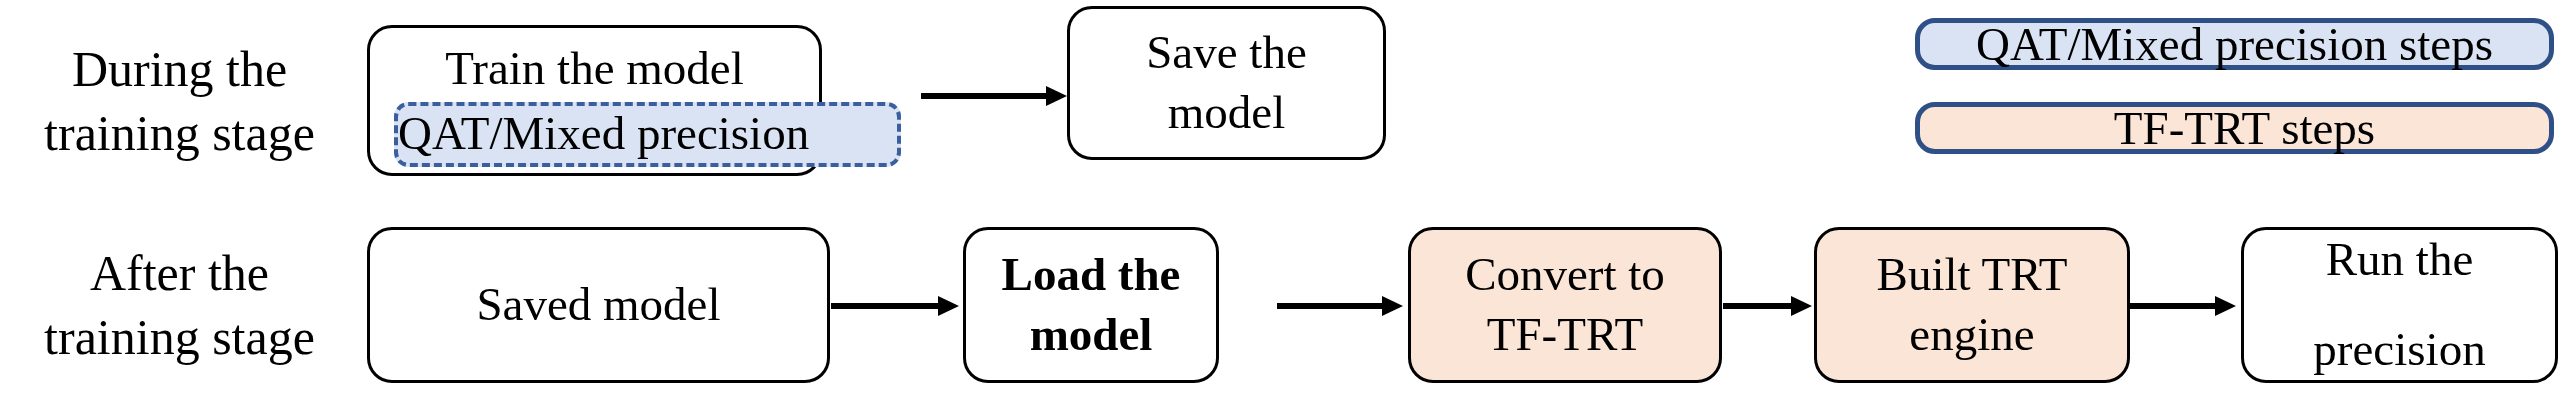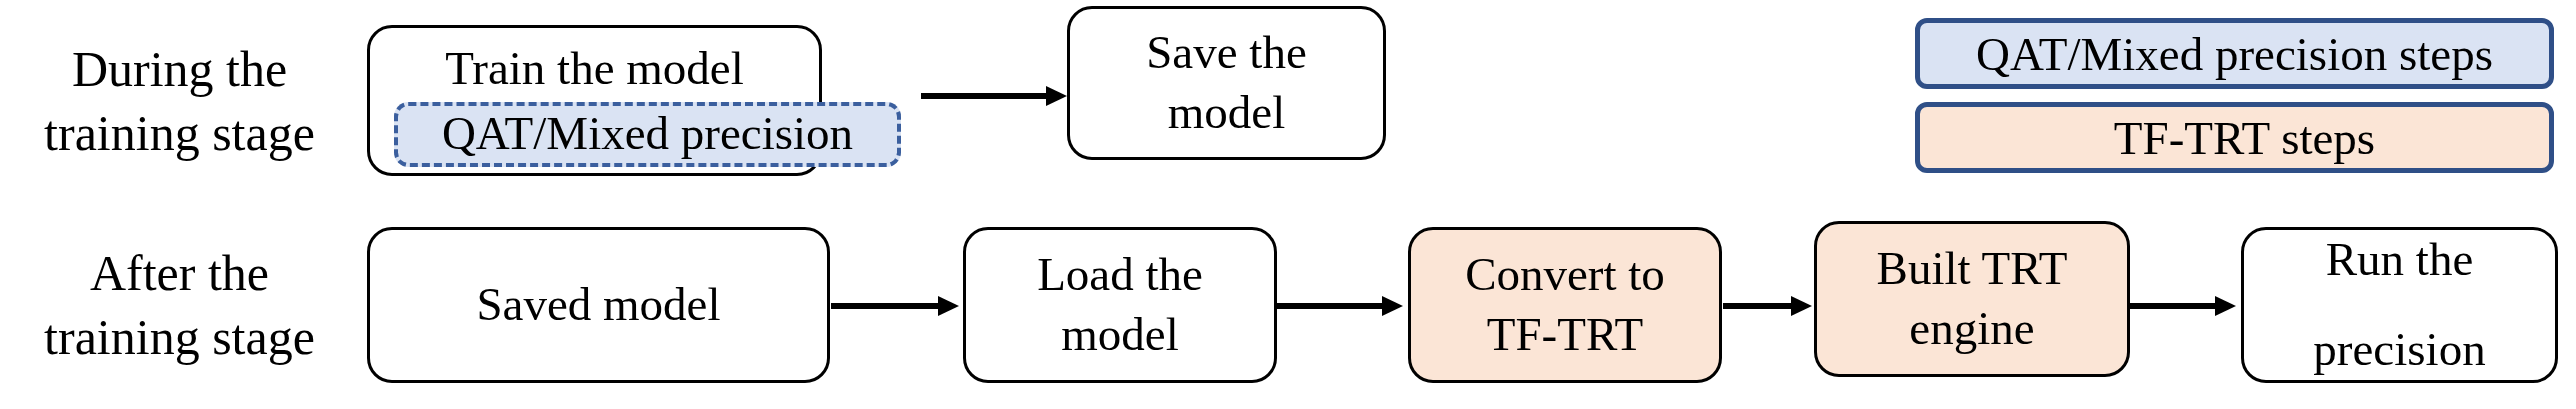--- a/index.html
+++ b/index.html
@@ -49,63 +49,63 @@
     text-align: center;
     font-size: 47px;
     line-height: 1.27;
     white-space: nowrap;
   }
   .box.tftrt { background: var(--light-orange, #fbe5d6); }
 
   .train-box  { left: 367px;  top: 25px;  width: 455px; height: 151px; justify-content: flex-start; }
   .save-box   { left: 1067px; top: 6px;  width: 319px; height: 154px; }
   .saved-box  { left: 367px;  top: 227px; width: 463px; height: 156px; }
-  .load-box   { left: 963px; top: 227px; width: 314px; height: 156px; }
+  .load-box   { left: 963px; top: 227px; width: 256px; height: 156px; font-weight: bold; }
   .convert-box{ left: 1408px; top: 227px; width: 314px; height: 156px; }
-  .built-box  { left: 1814px; top: 221px; width: 316px; height: 156px; align-items: center; }
+  .built-box  { left: 1814px; top: 227px; width: 316px; height: 156px; align-items: center; }
   .run-box    { left: 2241px; top: 227px; width: 317px; height: 156px; justify-content: space-between; }
 
   .train-box .box-title {
     margin-top: 10.8px;
     width: 100%;
     text-align: center;
   }
   .qat-chip {
     position: absolute;
     left: 24px;
     bottom: 6.3px;
     width: 507px;
     height: 65px;
     box-sizing: border-box;
     background: var(--light-blue, #dae3f3);
     border: 4.5px dashed var(--dashed-border, #3b5f9e);
     border-radius: 14.4px;
     display: flex;
     align-items: center;
-    justify-content: center;
+    justify-content: flex-start;
     font-size: 47px;
     white-space: nowrap;
   }
 
   
   .legend {
     position: absolute;
     left: 1915px;
     top: 18px;
     width: 639px;
     height: 154px;
   }
   .legend-item {
     position: absolute;
     left: 0;
     width: 639px;
-    height: 71px;
+    height: 52px;
     box-sizing: border-box;
     border: 5.4px solid var(--legend-border, #2f4f87);
-    border-radius: 12px;
+    border-radius: 20px;
     display: flex;
     align-items: center;
     justify-content: center;
     font-size: 47px;
     white-space: nowrap;
   }
   .legend-item.qat   { top: 0;    background: var(--light-blue, #dae3f3); }
   .legend-item.tftrt { top: 84px; background: var(--light-orange, #fbe5d6); padding-left: 20px; }
 
   

